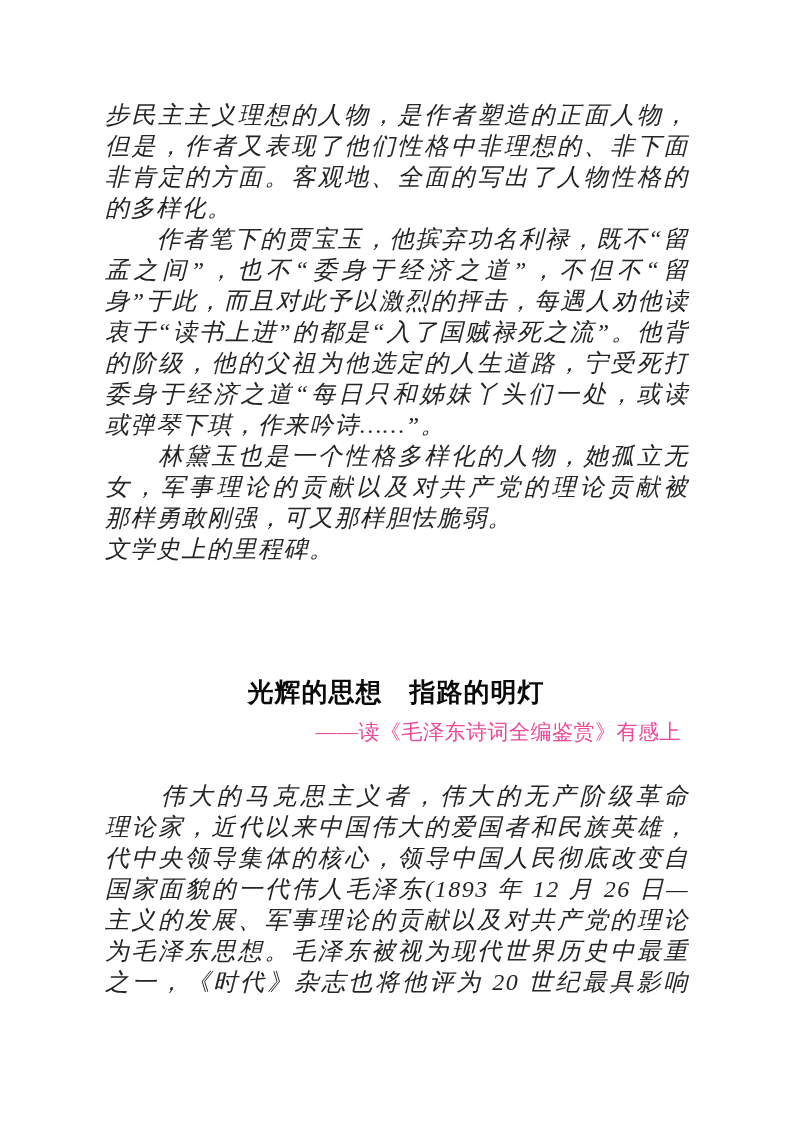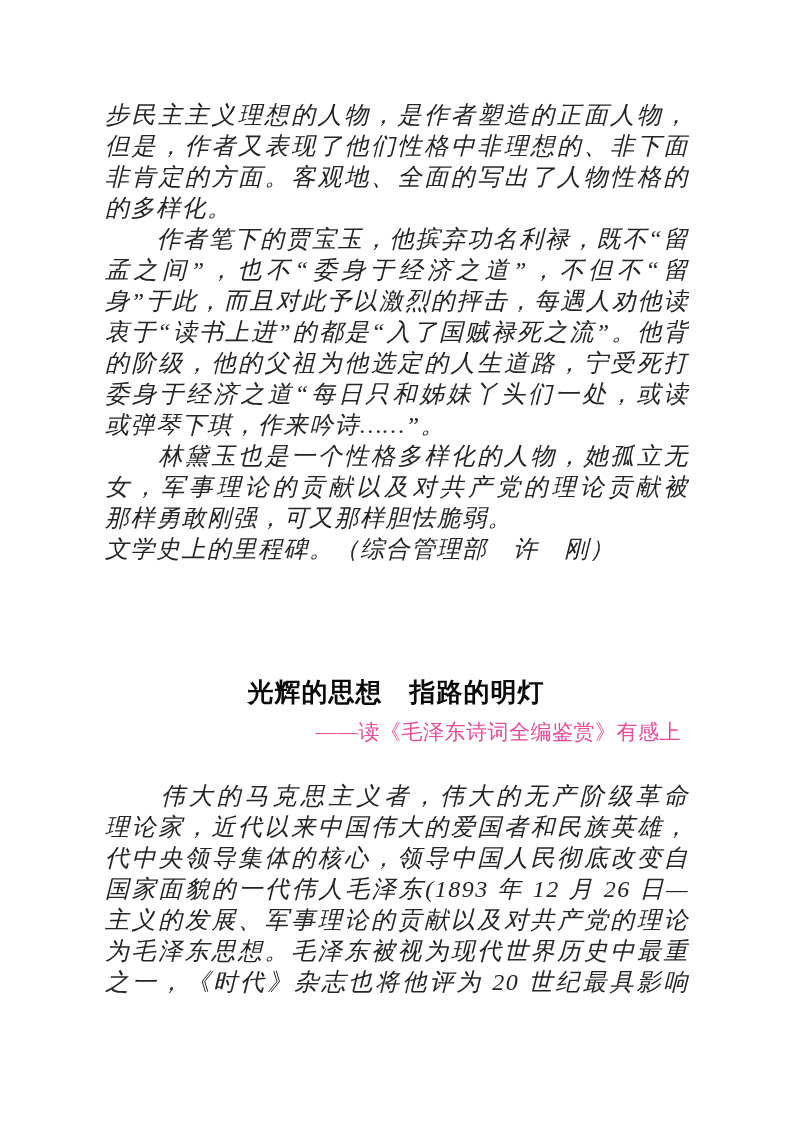--- a/index.html
+++ b/index.html
@@ -30,22 +30,23 @@
   .j {
     text-align: justify;
     text-align-last: justify;
   }
   .short {
     text-align: left;
     text-align-last: auto;
   }
   .closing {
     display: flex;
-    justify-content: flex-start;
+    justify-content: space-between;
     white-space: nowrap;
+    flex-direction: column;
   }
   .article-title {
     position: absolute;
     left: 104px;
     top: 676px;
     width: 584px;
     margin: 0;
     text-align: center;
     font-family: "Liberation Sans", sans-serif;
     font-weight: 700;

